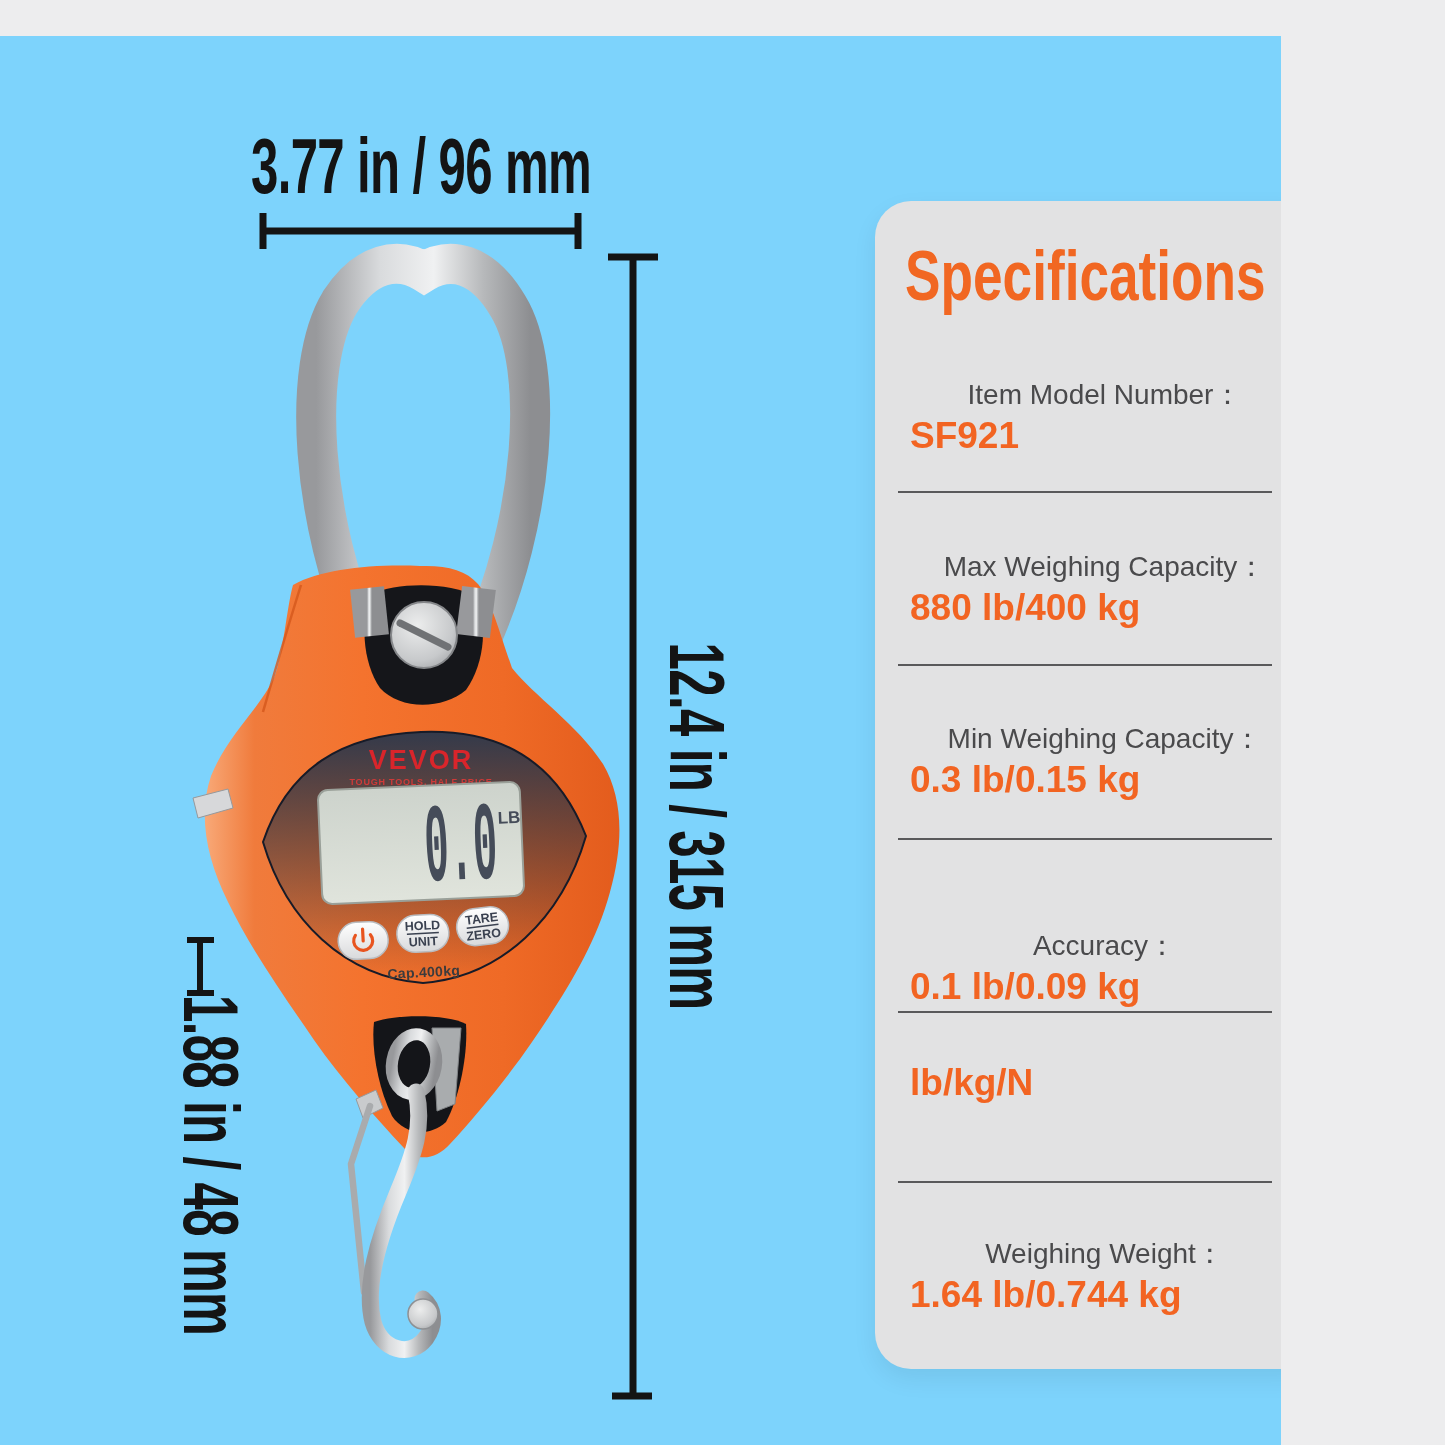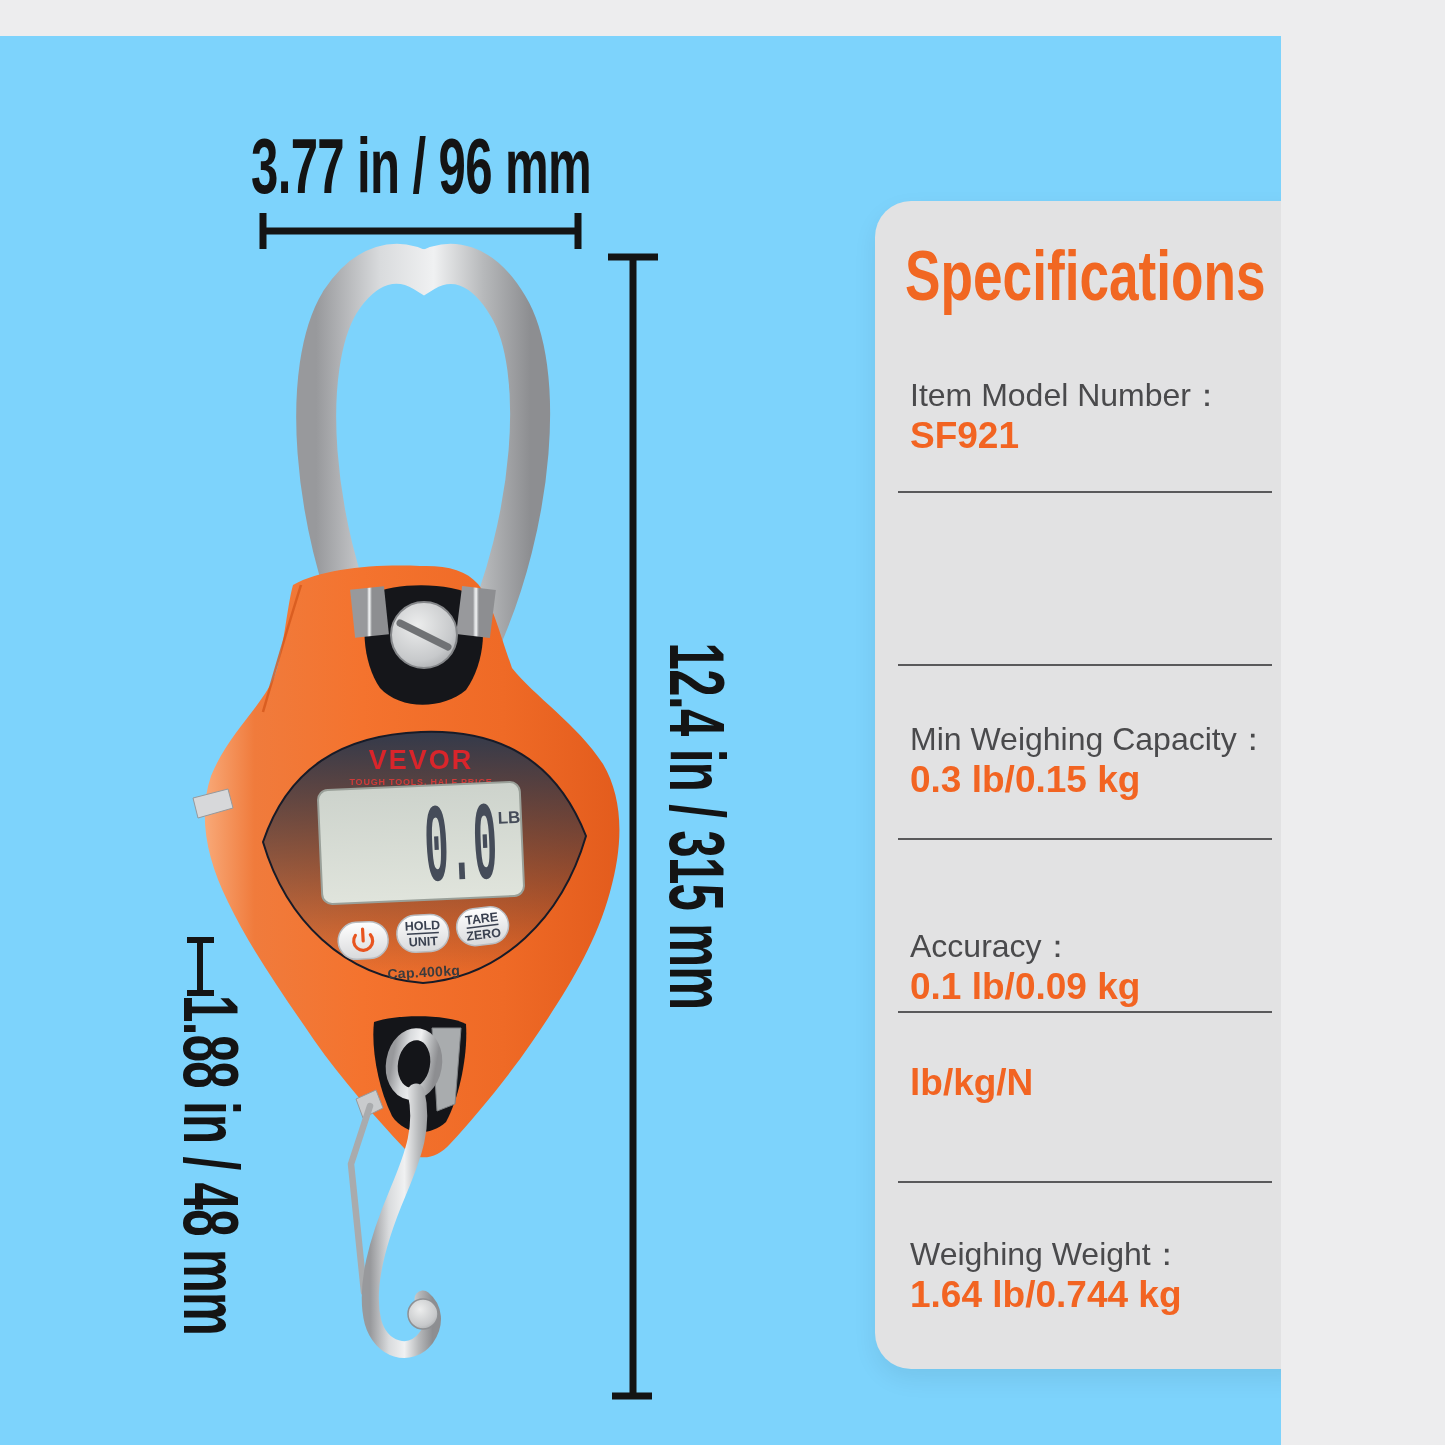--- a/index.html
+++ b/index.html
@@ -16,21 +16,21 @@
   .lcd-unit{font-weight:bold;font-size:17px;fill:#454c59;}
   .btn-text{font-weight:bold;font-size:12.5px;fill:#3a4150;}
   .cap-text{font-weight:bold;font-size:14px;fill:#3b3b3d;letter-spacing:.3px;}
 
   .spec-card{position:absolute;left:875px;top:165px;width:452px;height:1168px;
              background:#e2e2e3;border-radius:36px;box-shadow:0 10px 24px rgba(0,0,0,.07);}
   .spec-title{position:absolute;left:30px;top:40px;margin:0;font-size:70px;font-weight:bold;
               color:#f16722;line-height:1;transform:scaleX(.76);transform-origin:left top;
               white-space:nowrap;}
   .spec-row{position:absolute;left:35px;right:28px;}
-  .spec-label{margin:0;font-size:32px;line-height:42px;color:#4a4a4c;white-space:nowrap;}
+  .spec-label{margin:0;font-size:28px;line-height:42px;color:#4a4a4c;white-space:nowrap;text-align:center;}
   .spec-value{margin:0;font-size:37px;line-height:40px;font-weight:bold;color:#f26422;white-space:nowrap;}
   .spec-divider{position:absolute;left:23px;width:374px;height:2px;background:#59595b;}
 </style>
 </head>
 <body>
 
 <div class="stage">
 
   <svg class="illus" viewBox="0 0 1445 1445" xmlns="http://www.w3.org/2000/svg">
     <defs>
@@ -163,20 +163,24 @@
 
   <aside class="spec-card">
     <h1 class="spec-title">Specifications</h1>
 
     <section class="spec-row" style="top:173px">
       <p class="spec-label">Item Model Number：</p>
       <p class="spec-value">SF921</p>
     </section>
     <div class="spec-divider" style="top:290px"></div>
 
+    <section class="spec-row" style="top:345px">
+      <p class="spec-label">Max Weighing Capacity：</p>
+      <p class="spec-value">880 lb/400 kg</p>
+    </section>
     <div class="spec-divider" style="top:463px"></div>
 
     <section class="spec-row" style="top:517px">
       <p class="spec-label">Min Weighing Capacity：</p>
       <p class="spec-value">0.3 lb/0.15 kg</p>
     </section>
     <div class="spec-divider" style="top:637px"></div>
 
     <section class="spec-row" style="top:724px">
       <p class="spec-label">Accuracy：</p>

